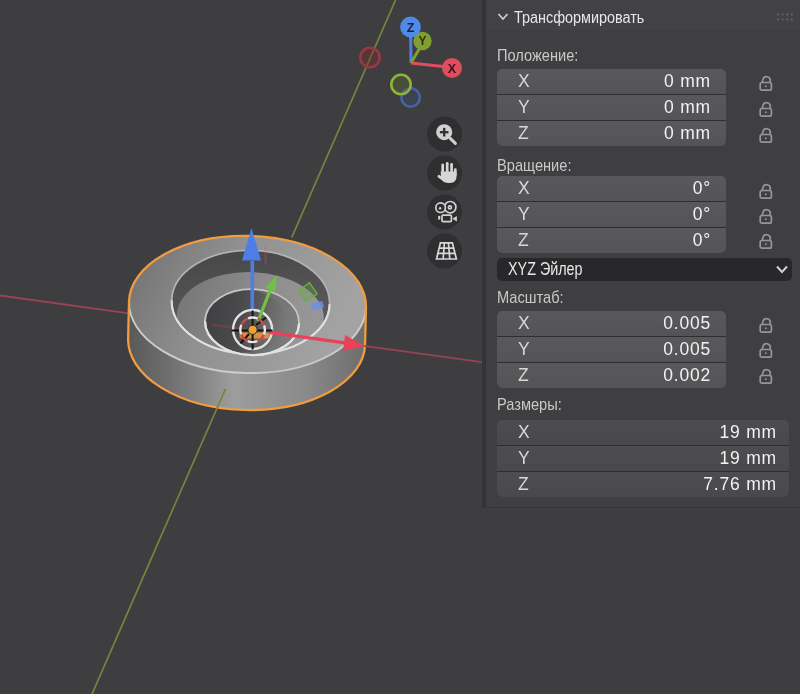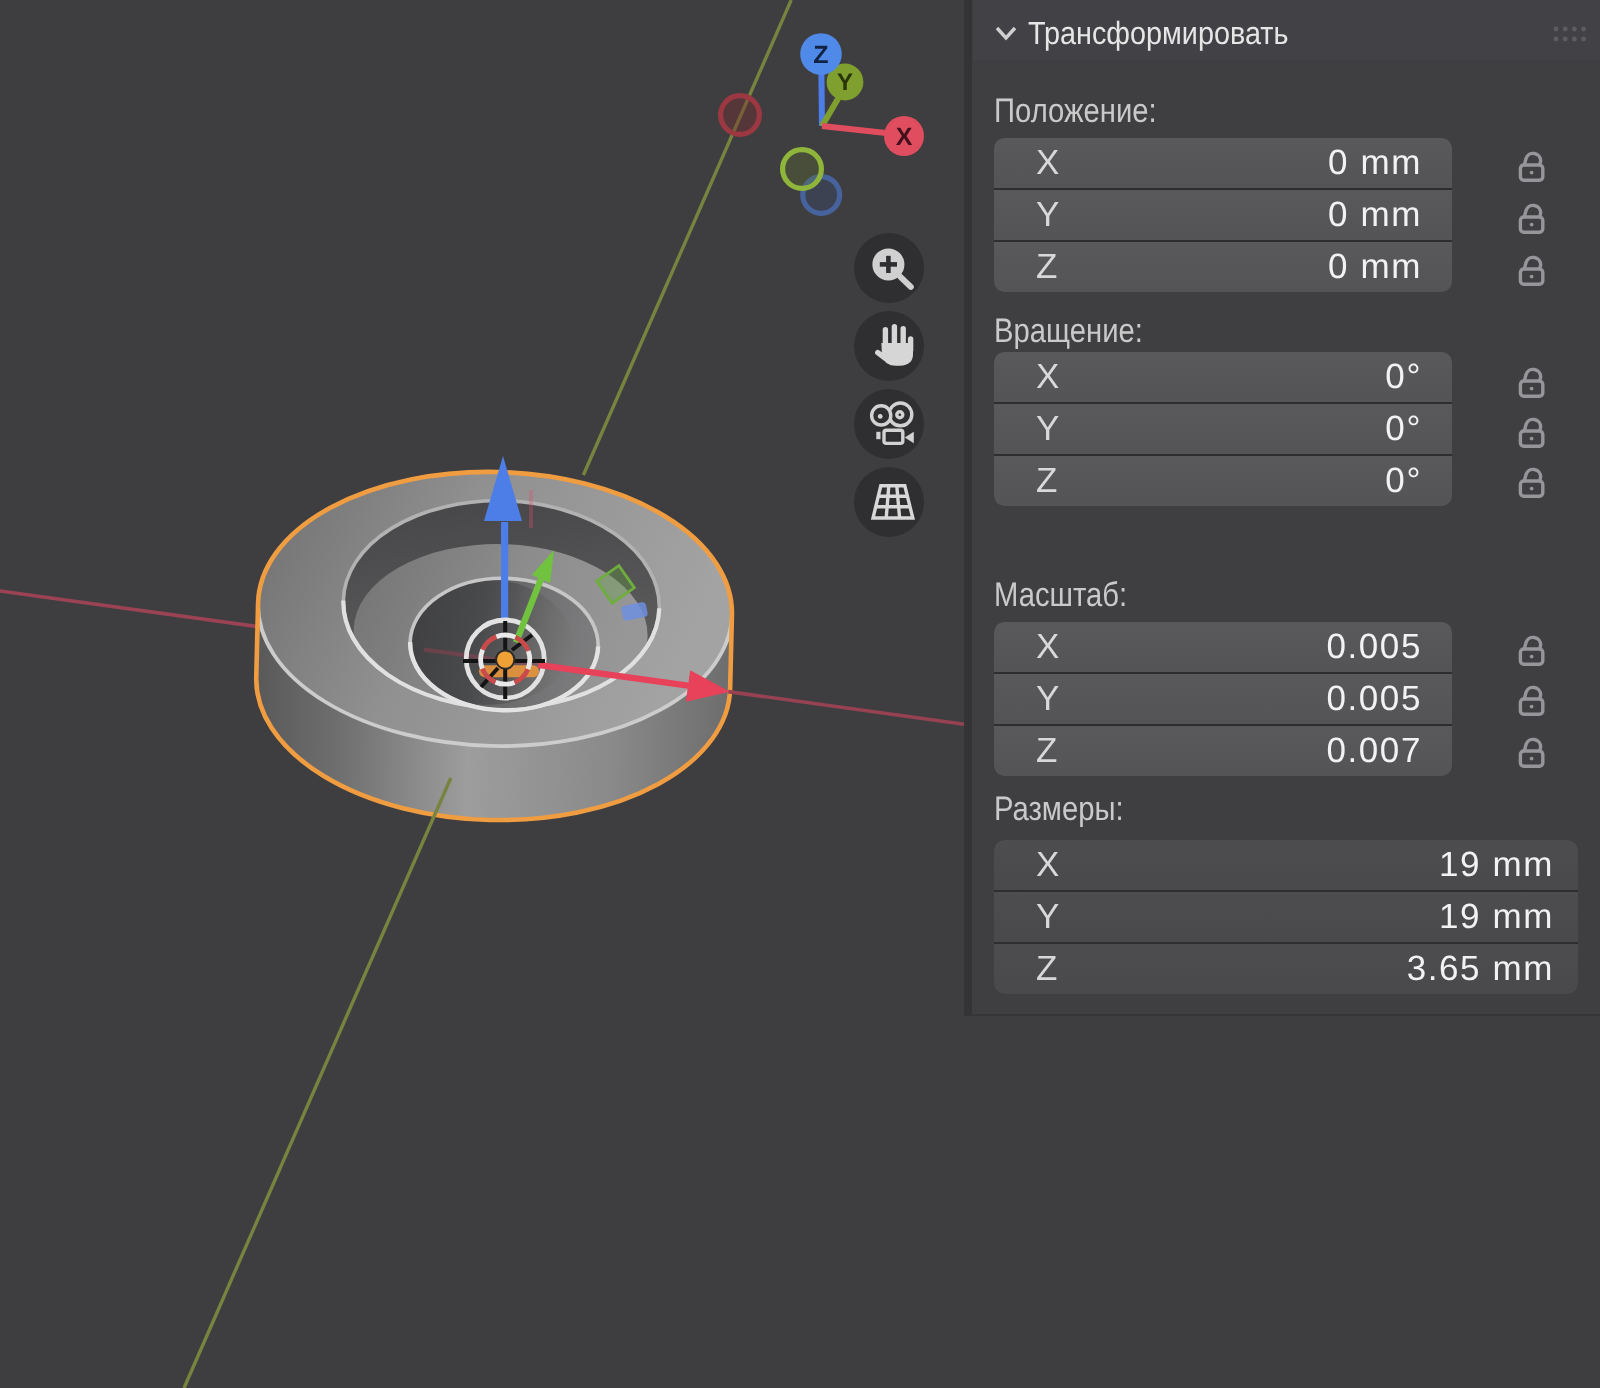--- a/index.html
+++ b/index.html
@@ -206,48 +206,54 @@
         </div>
 <div class="row">
           <span class="k">Y</span>
           <span class="v">0°</span>
         </div>
 <div class="row">
           <span class="k">Z</span>
           <span class="v">0°</span>
         </div>
 </div>
+<div class="drop">
+        <span class="t">XYZ Эйлер</span>
+<svg style="position:absolute;right:3px;top:6px" width="14" height="12">
+          <path d="M2,2.5 L7,8 L12,2.5" stroke="#d0d0d0" stroke-width="2" fill="none"></path>
+        </svg>
+</div>
 <div class="plabel" style="top:288px">Масштаб:</div>
 <div class="blk" style="top:311px">
 <div class="row">
           <span class="k">X</span>
           <span class="v">0.005</span>
         </div>
 <div class="row">
           <span class="k">Y</span>
           <span class="v">0.005</span>
         </div>
 <div class="row">
           <span class="k">Z</span>
-          <span class="v">0.007</span>
+          <span class="v">0.002</span>
         </div>
 </div>
 <div class="plabel" style="top:395px">Размеры:</div>
 <div class="blk wide" style="top:420px">
 <div class="row">
           <span class="k">X</span>
           <span class="v">19 mm</span>
         </div>
 <div class="row">
           <span class="k">Y</span>
           <span class="v">19 mm</span>
         </div>
 <div class="row">
           <span class="k">Z</span>
-          <span class="v">3.65 mm</span>
+          <span class="v">7.76 mm</span>
         </div>
 </div>
 <svg class="locks" width="24" height="500">
 <g fill="none" stroke="#96969a" stroke-width="1.7" stroke-linecap="round">
 <g transform="translate(4,71.5)">
             <rect x="1.2" y="11" width="11.2" height="7.6" rx="1.7"></rect>
             <circle cx="6.8" cy="14.8" r="0.95" fill="#96969a" stroke="none"></circle>
             <path d="M3.2,10.8 L3.2,7.8 A3.75,3.75 0 0 1 10.6,7 L10.6,8" transform="rotate(15 3.2 10.8)"></path>
           </g>
 <g transform="translate(4,97.5)">

